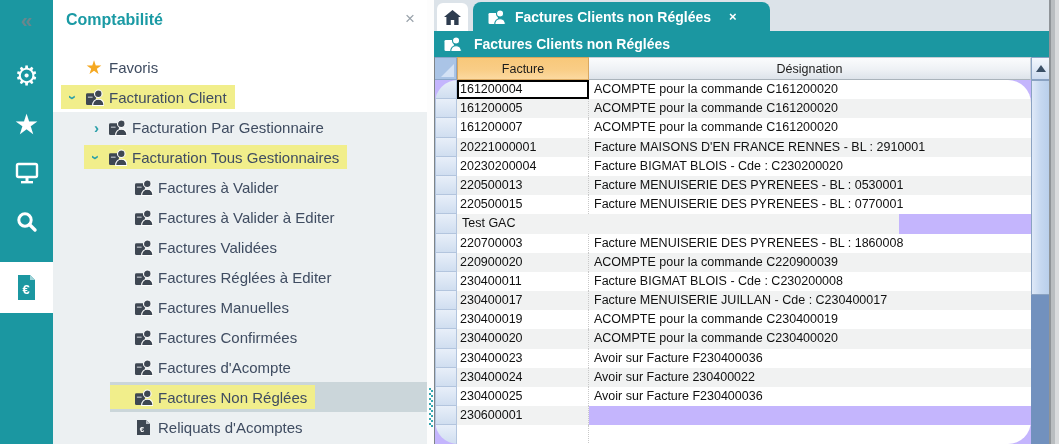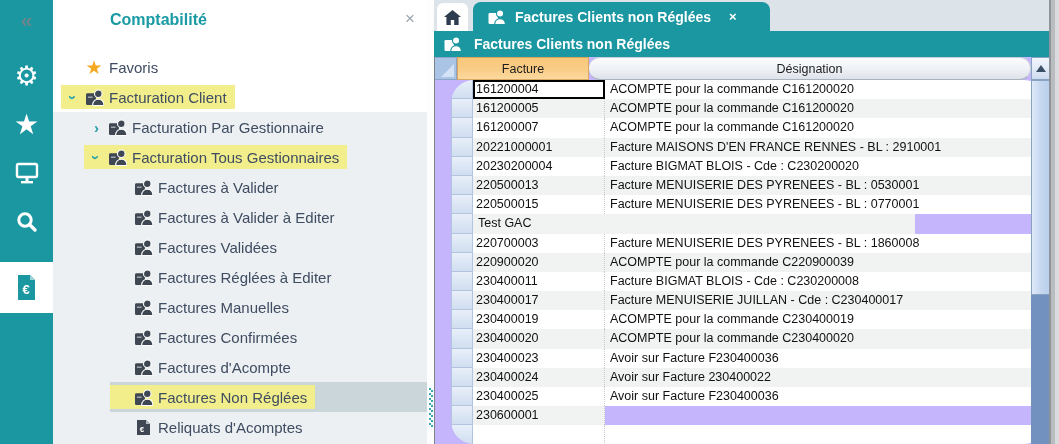--- a/index.html
+++ b/index.html
@@ -13,21 +13,21 @@
   .ic-collapse { top:8px;  font-size:21px; font-weight:bold; color:#69878d; }
   .ic-gear     { top:60px; font-size:27px; }
   .ic-star     { top:108px; font-size:28px; }
   .ic-monitor  { top:160px; }
   .ic-search   { top:209px; }
   .strip-tile  { position:absolute; left:0; top:262px; width:53px; height:51px; background:#fff;
                  display:flex; align-items:center; justify-content:center; cursor:pointer; }
 
   
   .panel { position:absolute; left:53px; top:0; width:374px; height:444px; background:#fff; }
-  .panel-title { position:absolute; left:13px; top:11px; font-size:16px; font-weight:bold; color:#1a9aa4;margin-left:44px; }
+  .panel-title { position:absolute; left:13px; top:11px; font-size:16px; font-weight:bold; color:#1a9aa4; }
   .panel-close { position:absolute; right:12px; top:9px; font-size:17px; color:#9aa3ab; cursor:pointer; }
   .panel-gray  { position:absolute; left:0; top:112px; width:374px; height:332px; background:#ecf0f2; }
   .tree { position:absolute; left:0; top:52px; width:374px; }
   .tree-row { position:relative; height:30px; display:flex; align-items:center; cursor:pointer;
               color:#3f4c61; font-size:15px; white-space:nowrap; }
   .tree-row.selected { background:#cbd6da; }
   .t-wrap { display:flex; align-items:center; height:24px; padding:0 8px 0 2px; }
   .t-wrap.hl { background:#f1ee8b; }
   .t-chev { width:21px; font-size:15px; font-weight:bold; color:#2a9fa9; text-align:center; line-height:1; }
   .t-chev.exp { transform:rotate(90deg); }
@@ -66,22 +66,22 @@
          display:flex; align-items:center; justify-content:center; cursor:pointer; }
   .hdr-corner { left:0; width:22px; background:linear-gradient(#a9c3e6,#bccfe c0); background:#aac4e6;
                 border:1px solid #8aa5c8; border-left:none; position:absolute; }
   .hdr-corner .tri { position:absolute; right:2px; bottom:2px; width:0; height:0;
                 border-left:13px solid transparent; border-bottom:13px solid #d4e2f5; }
   .hdr-facture { left:22px; width:132px;
                  background:linear-gradient(#f8c87a,#f9cd86 55%,#fcd9a0);
                  border:1px solid #d9a75f; }
   .hdr-desig { left:154px; width:442px;
                background:linear-gradient(#fbfcfd,#eef1f5 55%,#dde3ea);
-               border-top:1px solid #c8cfd7; border-bottom:1px solid #aab3bb; border-right:1px solid #c8cfd7;border-radius:11px; }
-  .rows { position:absolute; left:16px; top:23px; width:596px; height:364px; overflow:hidden;border-radius:23px; }
+               border-top:1px solid #c8cfd7; border-bottom:1px solid #aab3bb; border-right:1px solid #c8cfd7; }
+  .rows { position:absolute; left:0; top:23px; width:596px; height:364px; overflow:hidden;border-radius:23px; }
   .trow { display:flex; height:19.2px; font-size:12.5px; color:#111; }
   .trow.alt .c-fact, .trow.alt .c-desig { background:#f1f2f2; }
   .c-rowhdr { width:22px; flex:0 0 22px; background:linear-gradient(#e8eff9,#d0def0);
               border:1px solid #b3c5de; border-top:none; cursor:pointer; }
   .c-fact  { width:132px; flex:0 0 132px; padding:2px 3px 0 3px; background:#fff;
              border-right:1px dotted #c9c9c9; white-space:nowrap; overflow:hidden; cursor:cell; }
   .c-desig { width:442px; flex:0 0 442px; padding:2px 4px 0 5px; background:#fff;
              white-space:nowrap; overflow:hidden; cursor:cell; }
   .focus-cell { outline:2px solid #000; outline-offset:-2px; }
 

